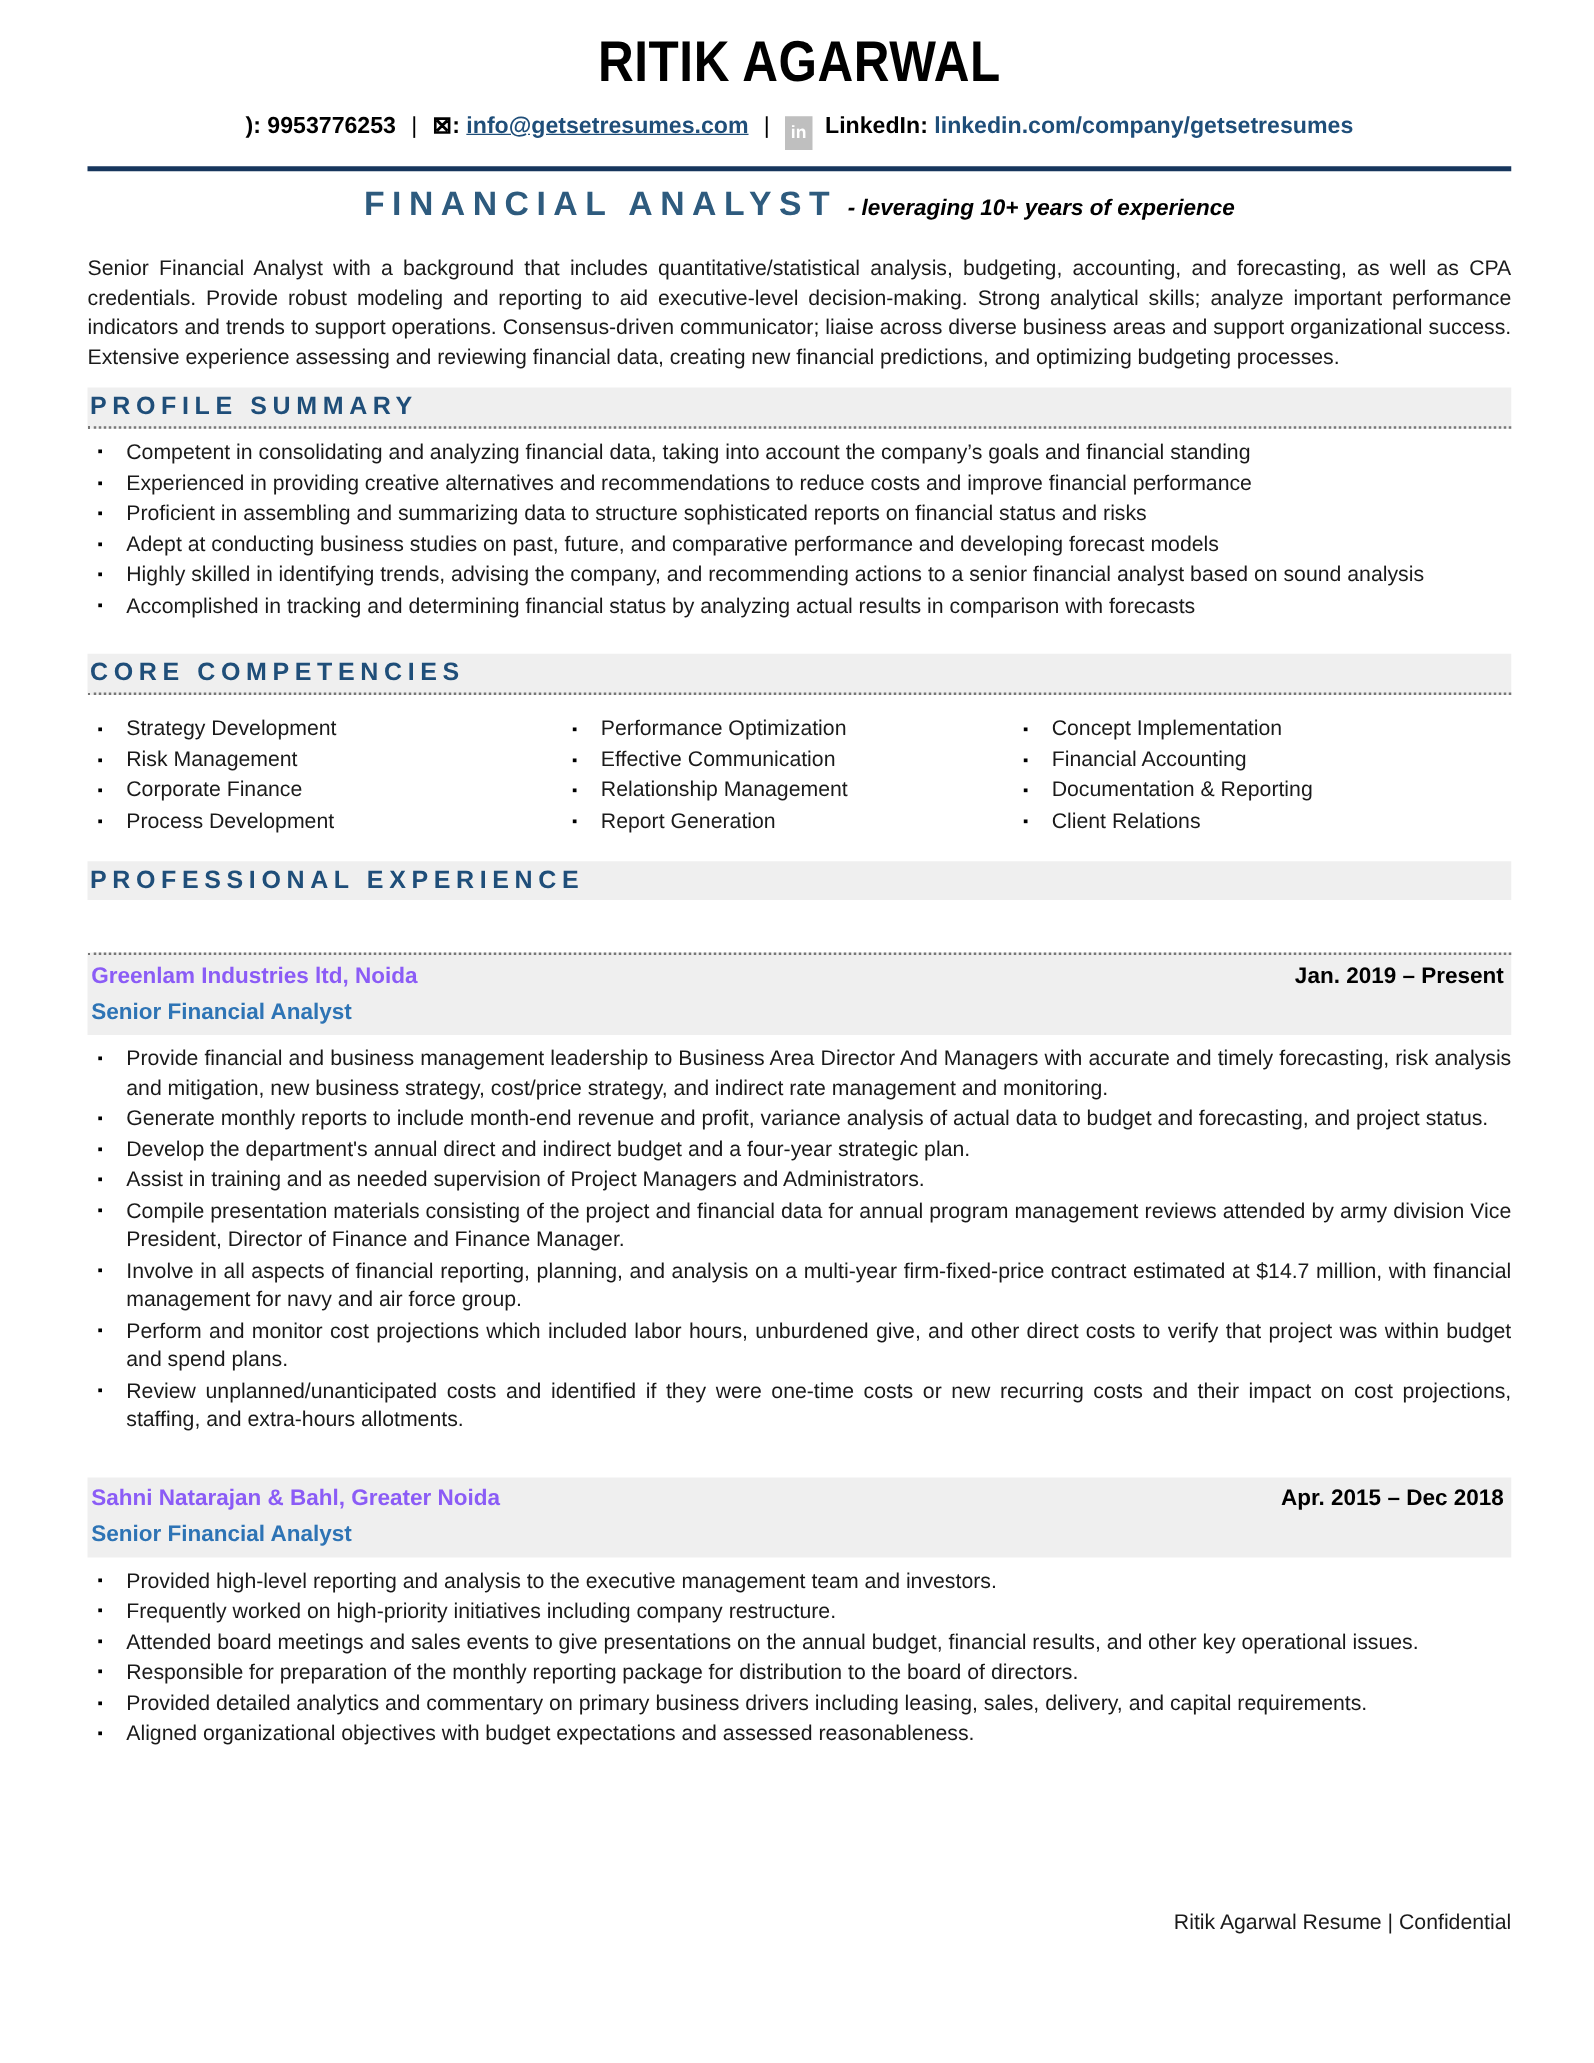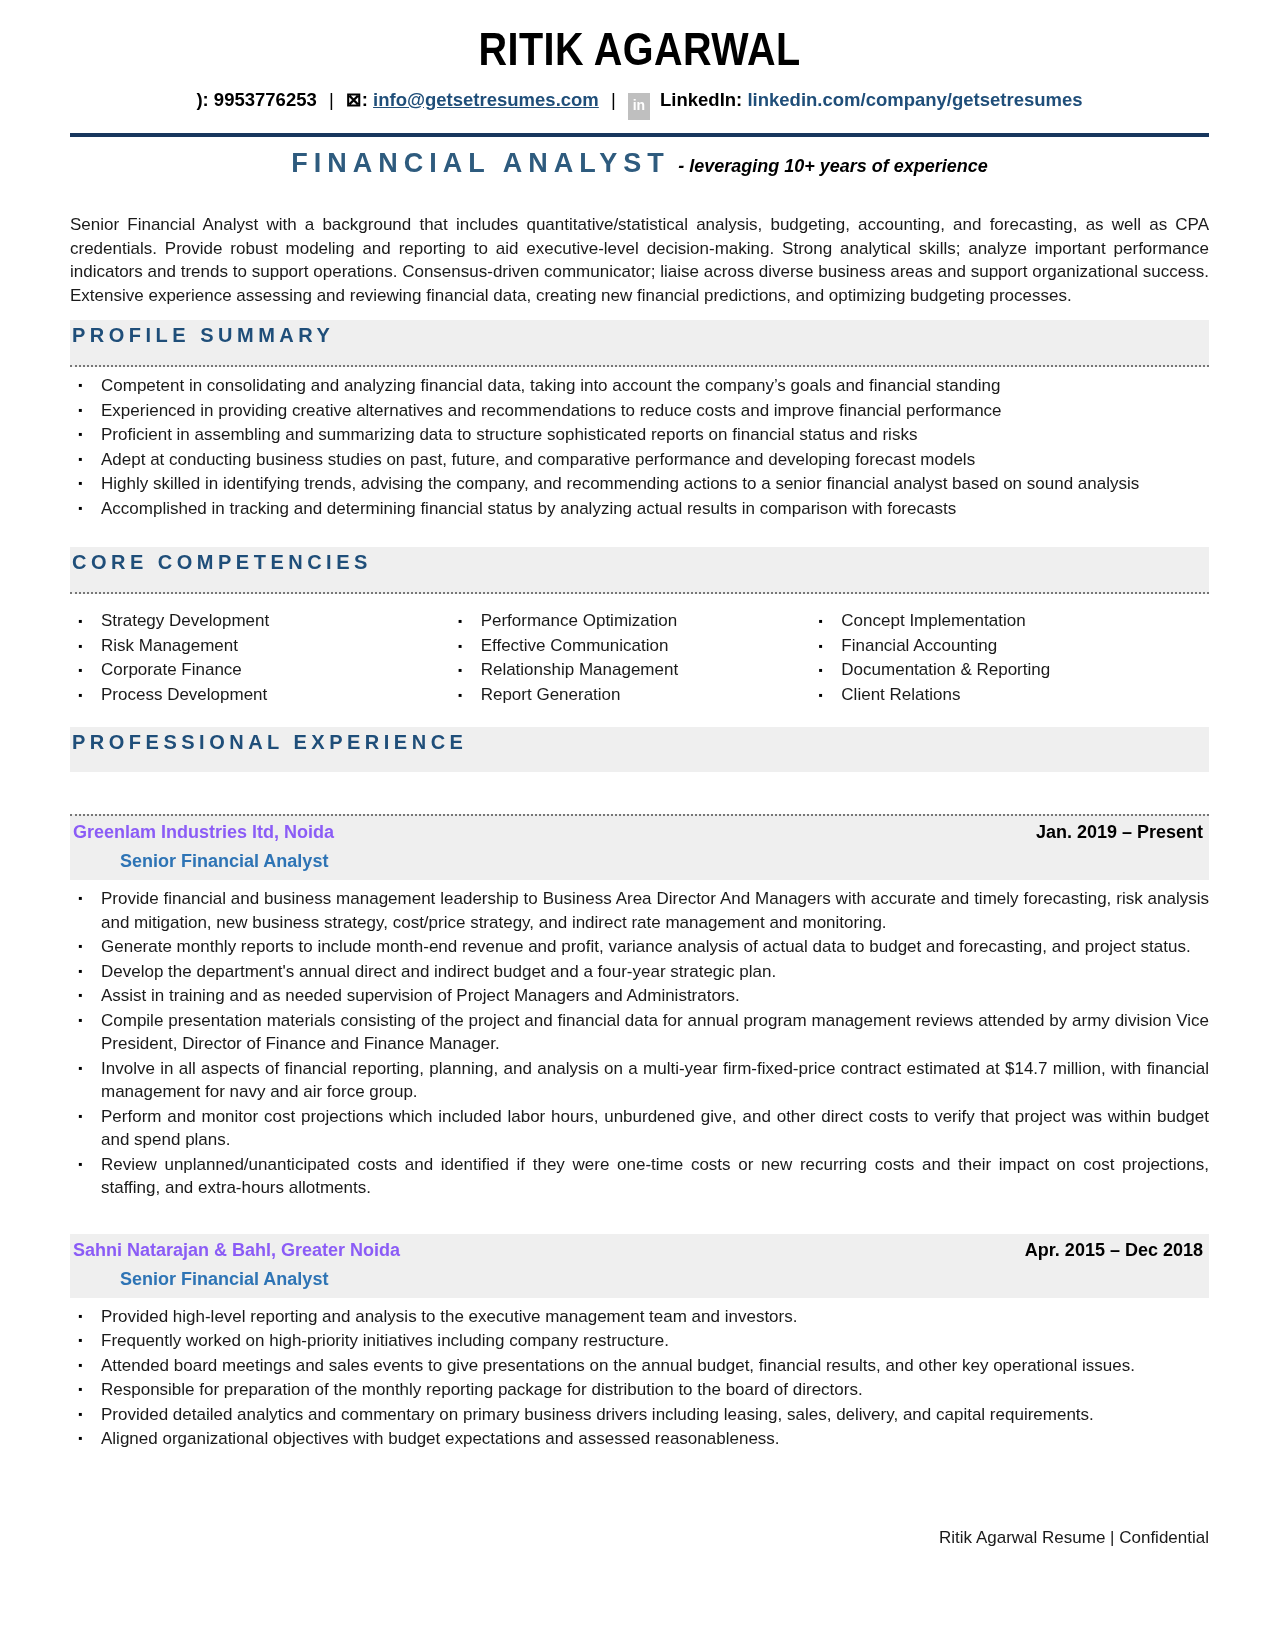--- a/index.html
+++ b/index.html
@@ -31,25 +31,25 @@
   }
   .ln-url { color:#1F4E79; font-weight:bold; text-decoration:none; }
   .rule { height:4px; background:#17365D; margin:13px 0 11px; }
   .title-line { text-align:center; margin-top:5px; }
   .title-main {
     color:#2E5B7E; font-size:27px; font-weight:bold; letter-spacing:6px;
   }
   .title-tag { font-size:18px; font-weight:bold; font-style:italic; color:#000; margin-left:4px; }
   
   .summary {
-    margin-top:34px; font-size:17px; line-height:23.5px; text-align:justify; color:#1a1a1a;
+    margin-top:24px; font-size:17px; line-height:23.5px; text-align:justify; color:#1a1a1a;
   }
   .sec-head {
     background:#EFEFEF; color:#1F4E79; font-weight:bold; font-size:20px;
-    letter-spacing:4.5px; padding:4px 2px 18px;
+    letter-spacing:4.5px; padding:4px 2px 4px;
   }
   .dotted-under { border-bottom:2px dotted #777; }
   ul.bullets { list-style:none; margin-top:7px; }
   ul.bullets li {
     position:relative; padding-left:31px; font-size:17px; line-height:23.5px;
     text-align:justify; margin-bottom:1px; color:#1a1a1a;
   }
   ul.bullets li::before {
     content:"▪"; position:absolute; left:8px; top:0; font-size:12px; color:#000;
   }
@@ -60,21 +60,21 @@
   }
   .comp-grid ul.bullets { margin-top:0; }
   .comp-grid ul.bullets li { text-align:left; line-height:24.5px; margin-bottom:0; }
   .sec-exp { margin-top:20px; }
   .job-header { background:#EFEFEF; padding:6px 6px 8px 3px; margin-top:0; }
   .job1-header { margin-top:42px; border-top:2px dotted #777; }
   .job2-header { margin-top:34px; }
   .job-row { display:flex; justify-content:space-between; align-items:baseline; }
   .company { font-size:18px; font-weight:bold; color:#8b5cf6; }
   .dates { font-size:18px; font-weight:bold; color:#000; }
-  .job-title { font-size:18px; font-weight:bold; color:#2E74B5; margin-top:8px;margin-left:47px; }
+  .job-title { font-size:18px; font-weight:bold; color:#2E74B5; margin-top:8px; }
   .footer {
     position:absolute; right:66px; top:1528px; font-size:17px; color:#1a1a1a;
   }
 </style>
 </head>
 <body>
 
 <div class="page">
 
   <div class="name">RITIK AGARWAL</div>

